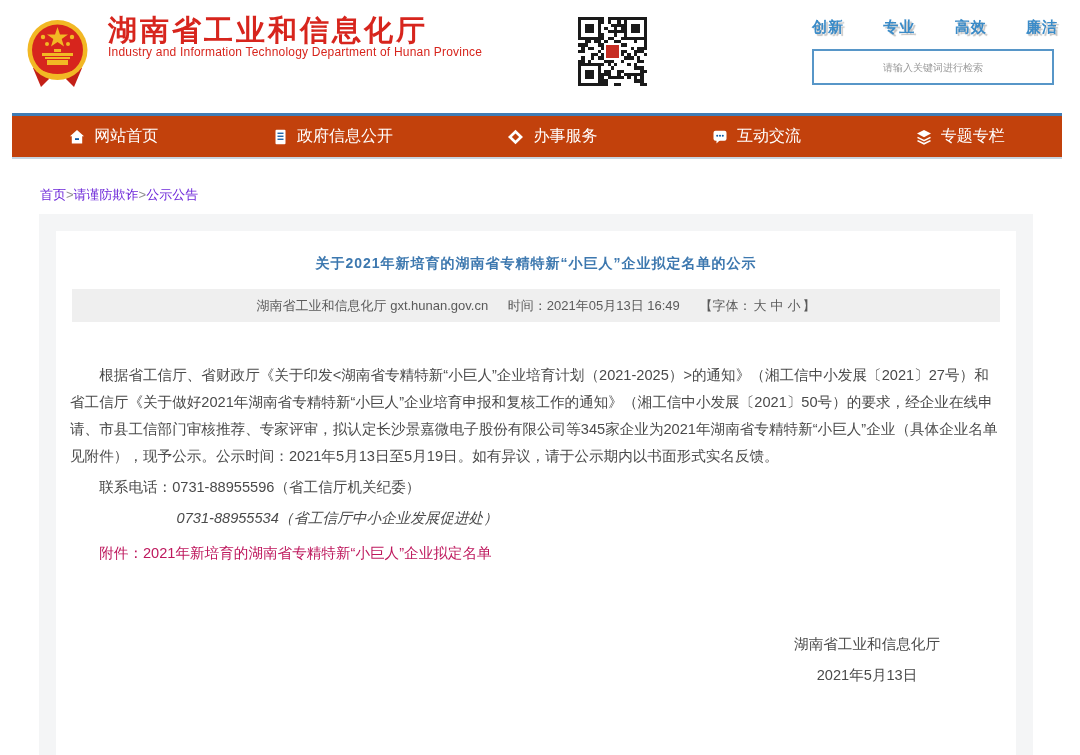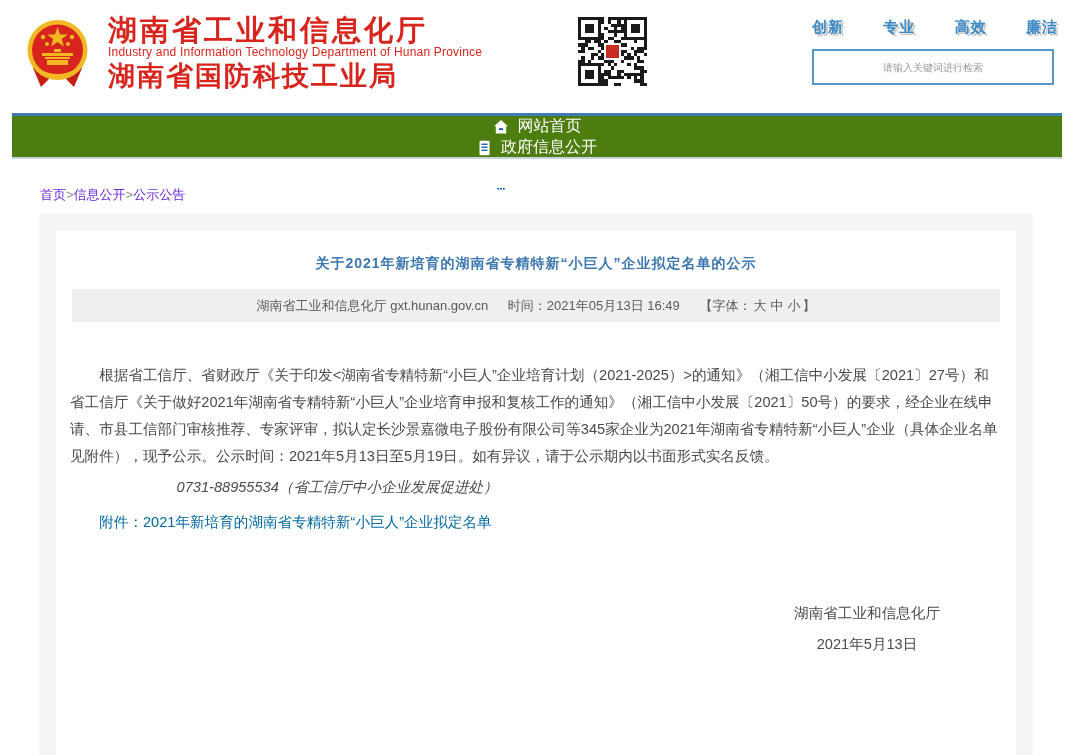--- a/index.html
+++ b/index.html
@@ -15,44 +15,44 @@
   .org-cn2{font-size:27px;font-weight:bold;color:#d7251d;letter-spacing:2px;line-height:31px;margin-top:2px;}
   .qr{position:absolute;left:578px;top:13px;width:69px;height:77px;}
   .header-right{position:absolute;left:812px;top:18px;width:246px;}
   .slogan{display:flex;justify-content:space-between;font-size:15px;font-weight:bold;
     color:#3a8bc8;text-shadow:2px 2px 1px #c2c2c2;letter-spacing:1px;text-align:center;}
   .search{margin-top:12px;width:242px;height:36px;border:2px solid #5796c8;box-sizing:border-box;
     font-size:10px;color:#444;text-align:center;outline:none;font-family:"Liberation Sans","DejaVu Sans",sans-serif;}
   .search::placeholder{color:#9a9a9a;}
 
   
-  .nav{position:absolute;left:12px;top:113px;width:1050px;height:41px;background:#4d7c0f;
+  .nav{position:absolute;left:12px;top:113px;width:1050px;height:41px;background:#c2410c;
     border-top:3px solid #3f7cb5;border-bottom:2px solid #c6d4e2;
-    display:flex;justify-content:space-around;align-items:center;flex-direction:column;}
+    display:flex;justify-content:space-around;align-items:center;}
   .nav-item{display:flex;align-items:center;gap:9px;color:#ffffff;font-size:16px;cursor:pointer;}
   .nav-item svg{display:block;}
 
   
   .breadcrumb{position:absolute;left:40px;top:186px;font-size:13px;color:#8f8f8f;}
   .breadcrumb a{color:#6d28d9;text-decoration:none;cursor:pointer;}
 
   
   .card{position:absolute;left:39px;top:214px;width:994px;height:580px;background:#f4f5f6;
     padding:17px;box-sizing:border-box;}
   .card-inner{background:#ffffff;width:100%;height:100%;overflow:hidden;}
   .art-title{margin:0;padding-top:24px;font-size:14px;font-weight:bold;color:#3d78af;text-align:center;letter-spacing:1px;}
   .meta{margin:16px 16px 0;height:33px;line-height:33px;background:#efefef;text-align:center;
     font-size:13px;color:#5a5a5a;white-space:nowrap;}
   .meta .gap{margin-left:16px;}
   .meta a{color:#5a5a5a;text-decoration:none;cursor:pointer;margin:0 2px;}
   .art-body{margin:0 10px;padding-top:36px;font-size:14.6px;line-height:27px;color:#4a4a4a;}
   .art-body p{margin:4px;text-indent:2em;}
   .art-body p.contact2{text-indent:7.3em;font-style:italic;}
   .art-body p.attach{margin-top:8px;}
-  .art-body p.attach a{color:#0369a1;text-decoration:none;cursor:pointer;}
+  .art-body p.attach a{color:#be185d;text-decoration:none;cursor:pointer;}
   .signature{text-align:right;margin-top:62px;padding-right:66px;}
   .signature .sig-inner{display:inline-block;text-align:center;line-height:31px;font-size:14.6px;color:#4a4a4a;}
 </style>
 </head>
 <body>
 
 <div class="page">
 
   <header class="header">
     <div class="emblem">
@@ -70,21 +70,20 @@
         <rect x="20" y="44" width="25" height="2" fill="#f2b824"></rect>
         <rect x="22" y="47" width="21" height="5" fill="#f2b824"></rect>
         <rect x="29" y="36" width="7" height="3" fill="#f2b824"></rect>
         <path d="M14 56 Q32.5 66 51 56 L51 59 Q32.5 69 14 59 Z" fill="#f2b824"></path>
       </svg>
     </div>
 
     <div class="org-titles">
       <div class="org-cn1">湖南省工业和信息化厅</div>
       <div class="org-en">Industry and Information Technology Department of Hunan Province</div>
-      <div class="org-cn2">湖南省国防科技工业局</div>
     </div>
 
     <div class="qr">
       <svg id="qrsvg" width="69" height="77" viewBox="0 0 21 21" shape-rendering="crispEdges">
           <rect x="7" y="0" width="1" height="1" fill="#1a1a1a"></rect>
           <rect x="9" y="0" width="1" height="1" fill="#1a1a1a"></rect>
           <rect x="10" y="0" width="1" height="1" fill="#1a1a1a"></rect>
           <rect x="11" y="0" width="1" height="1" fill="#1a1a1a"></rect>
           <rect x="12" y="0" width="1" height="1" fill="#1a1a1a"></rect>
           <rect x="13" y="0" width="1" height="1" fill="#1a1a1a"></rect>
@@ -294,36 +293,37 @@
             <polygon points="8,1 15,4.6 8,8.2 1,4.6" fill="#fff"></polygon>
             <polyline points="1.5,8.4 8,11.6 14.5,8.4" fill="none" stroke="#fff" stroke-width="1.6"></polyline>
             <polyline points="1.5,11.6 8,14.8 14.5,11.6" fill="none" stroke="#fff" stroke-width="1.6"></polyline>
           </svg>
       </span>
       <span>专题专栏</span>
     </div>
   </nav>
 
   <div class="breadcrumb">
-    <a>首页</a><span>&gt;</span><a>信息公开</a><span>&gt;</span><a>公示公告</a>
+    <a>首页</a><span>&gt;</span><a>请谨防欺诈</a><span>&gt;</span><a>公示公告</a>
   </div>
 
   <main class="card">
     <div class="card-inner">
 
       <h1 class="art-title">关于2021年新培育的湖南省专精特新“小巨人”企业拟定名单的公示</h1>
 
       <div class="meta">
         <span>湖南省工业和信息化厅 gxt.hunan.gov.cn</span>
         <span class="gap">时间：2021年05月13日 16:49</span>
         <span class="gap"><span>【字体：</span><a>大</a><a>中</a><a>小</a><span>】</span></span>
       </div>
 
       <div class="art-body">
         <p>根据省工信厅、省财政厅《关于印发&lt;湖南省专精特新“小巨人”企业培育计划（2021-2025）&gt;的通知》（湘工信中小发展〔2021〕27号）和省工信厅《关于做好2021年湖南省专精特新“小巨人”企业培育申报和复核工作的通知》（湘工信中小发展〔2021〕50号）的要求，经企业在线申请、市县工信部门审核推荐、专家评审，拟认定长沙景嘉微电子股份有限公司等345家企业为2021年湖南省专精特新“小巨人”企业（具体企业名单见附件），现予公示。公示时间：2021年5月13日至5月19日。如有异议，请于公示期内以书面形式实名反馈。</p>
+        <p>联系电话：0731-88955596（省工信厅机关纪委）</p>
         <p class="contact2">0731-88955534（省工信厅中小企业发展促进处）</p>
         <p class="attach"><a>附件：2021年新培育的湖南省专精特新“小巨人”企业拟定名单</a></p>
 
         <div class="signature">
           <div class="sig-inner">
             <div>湖南省工业和信息化厅</div>
             <div>2021年5月13日</div>
           </div>
         </div>
       </div>

